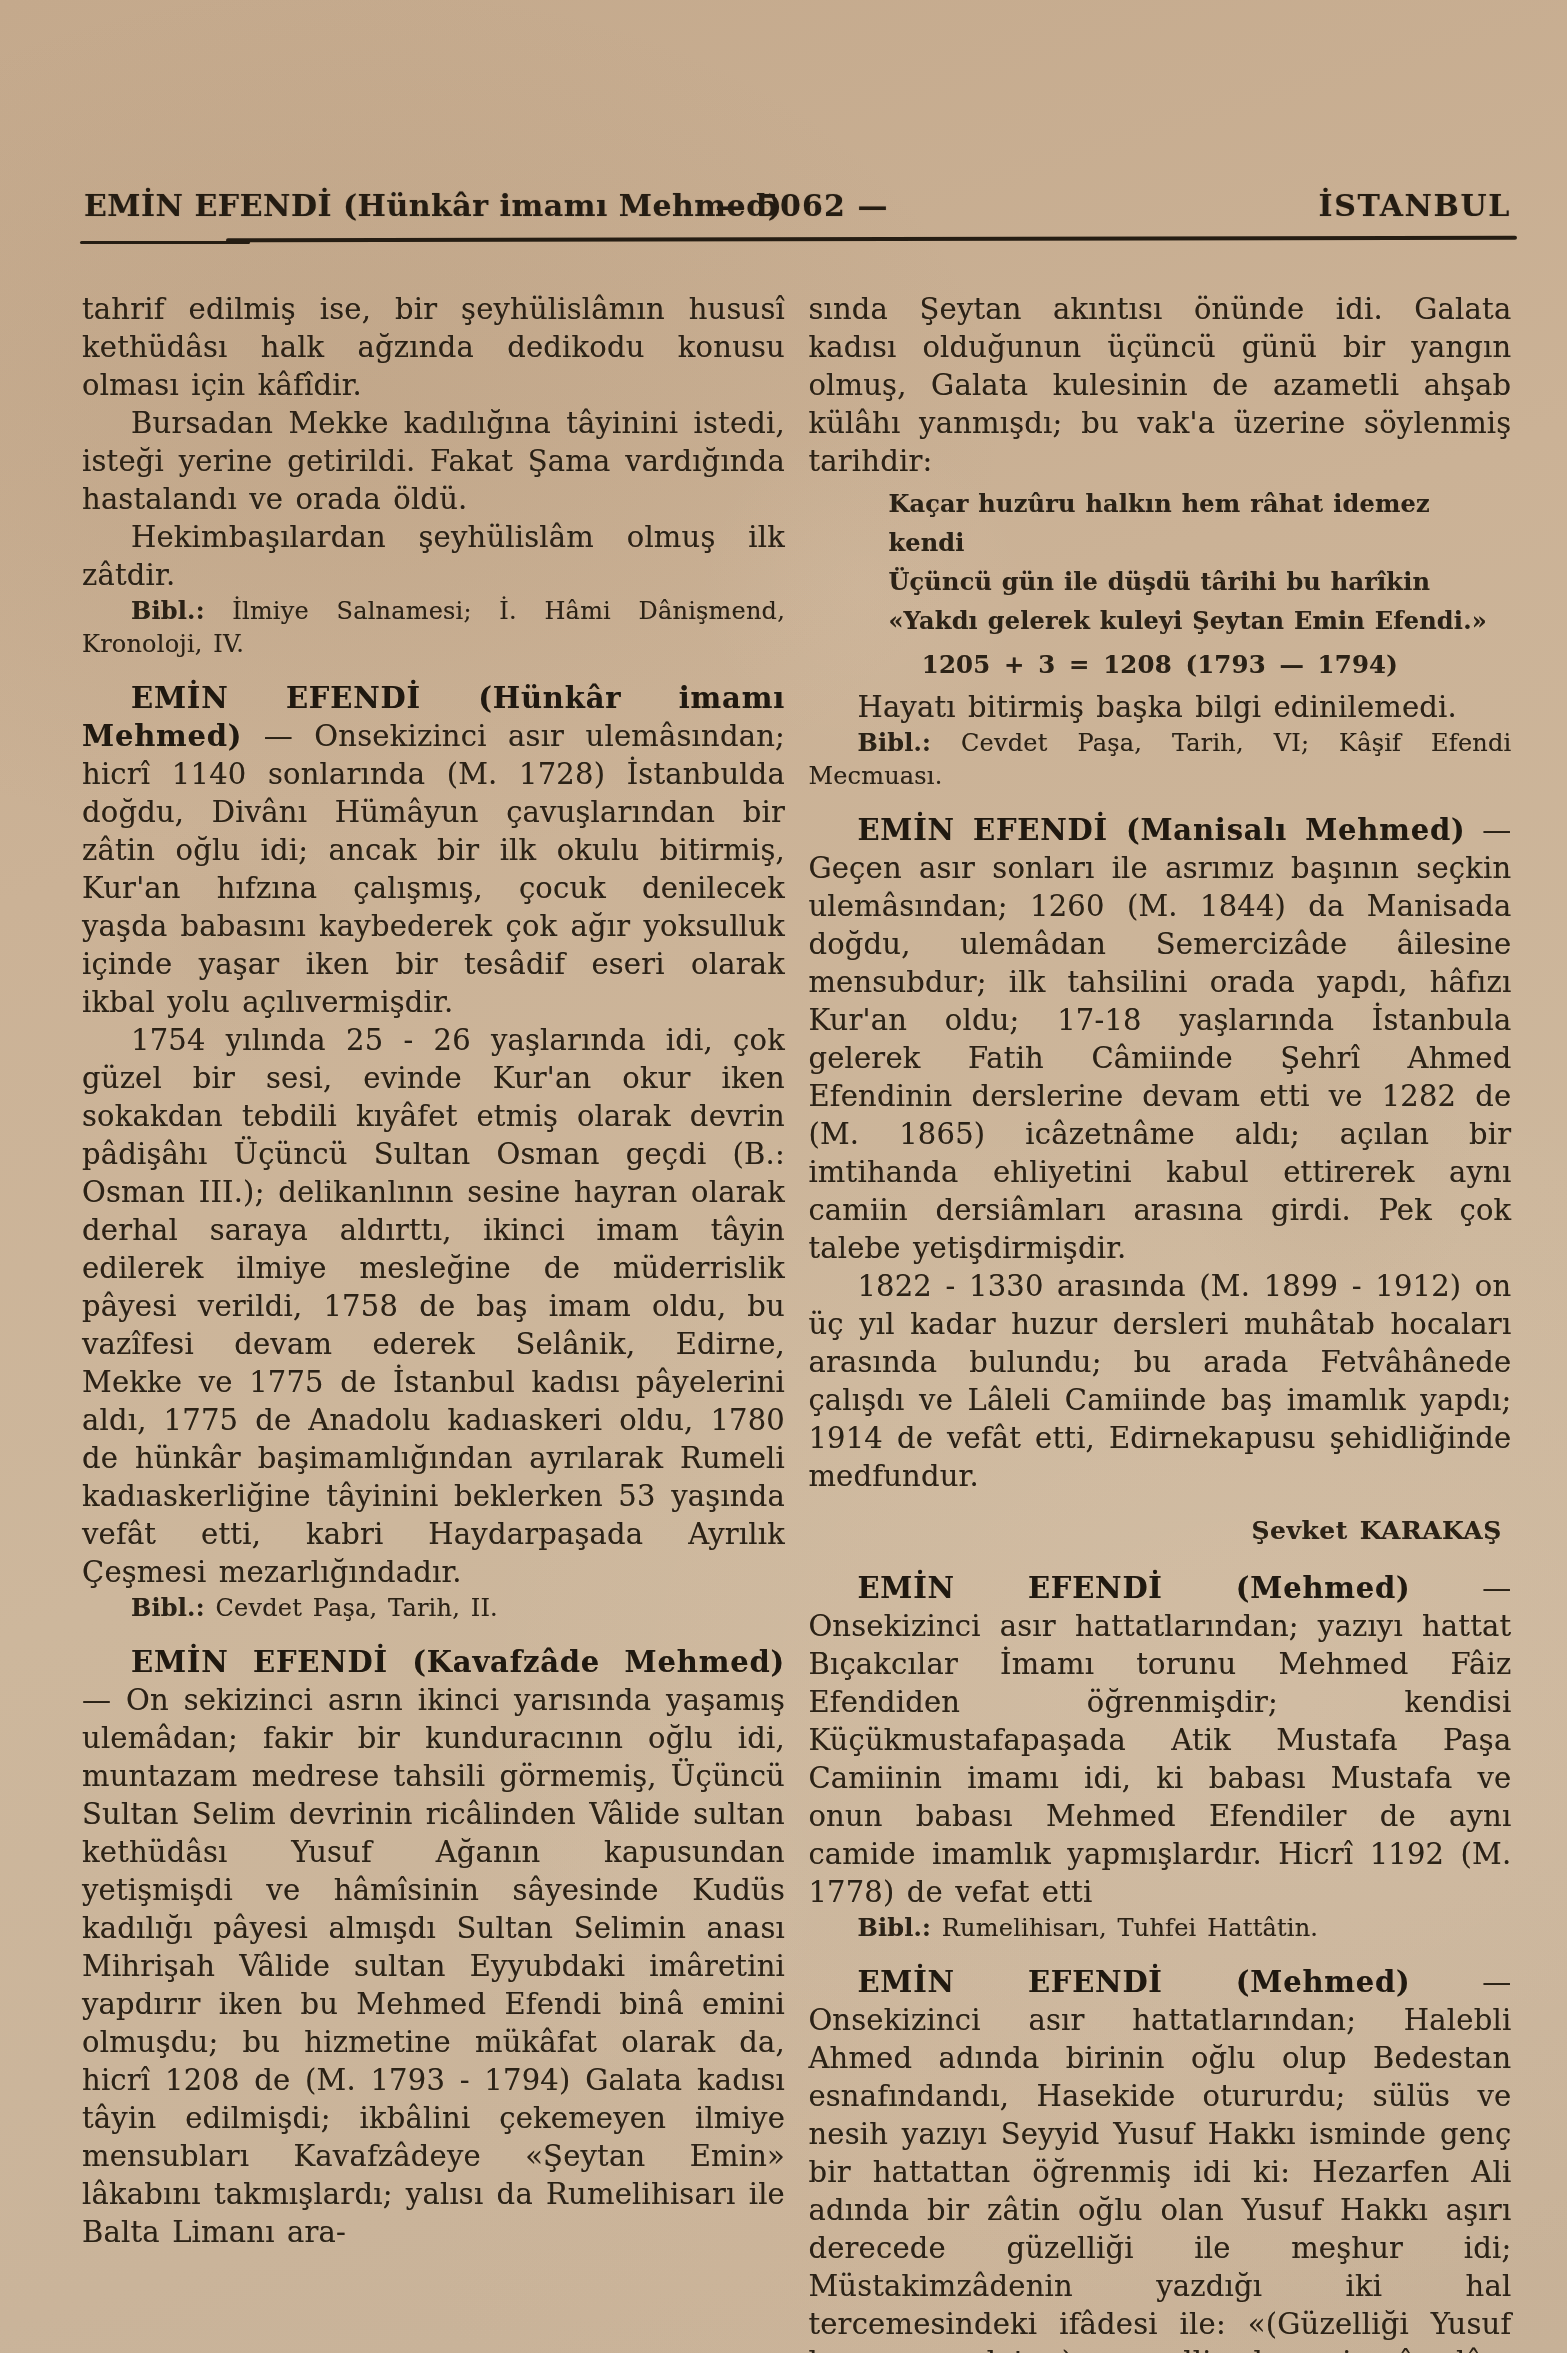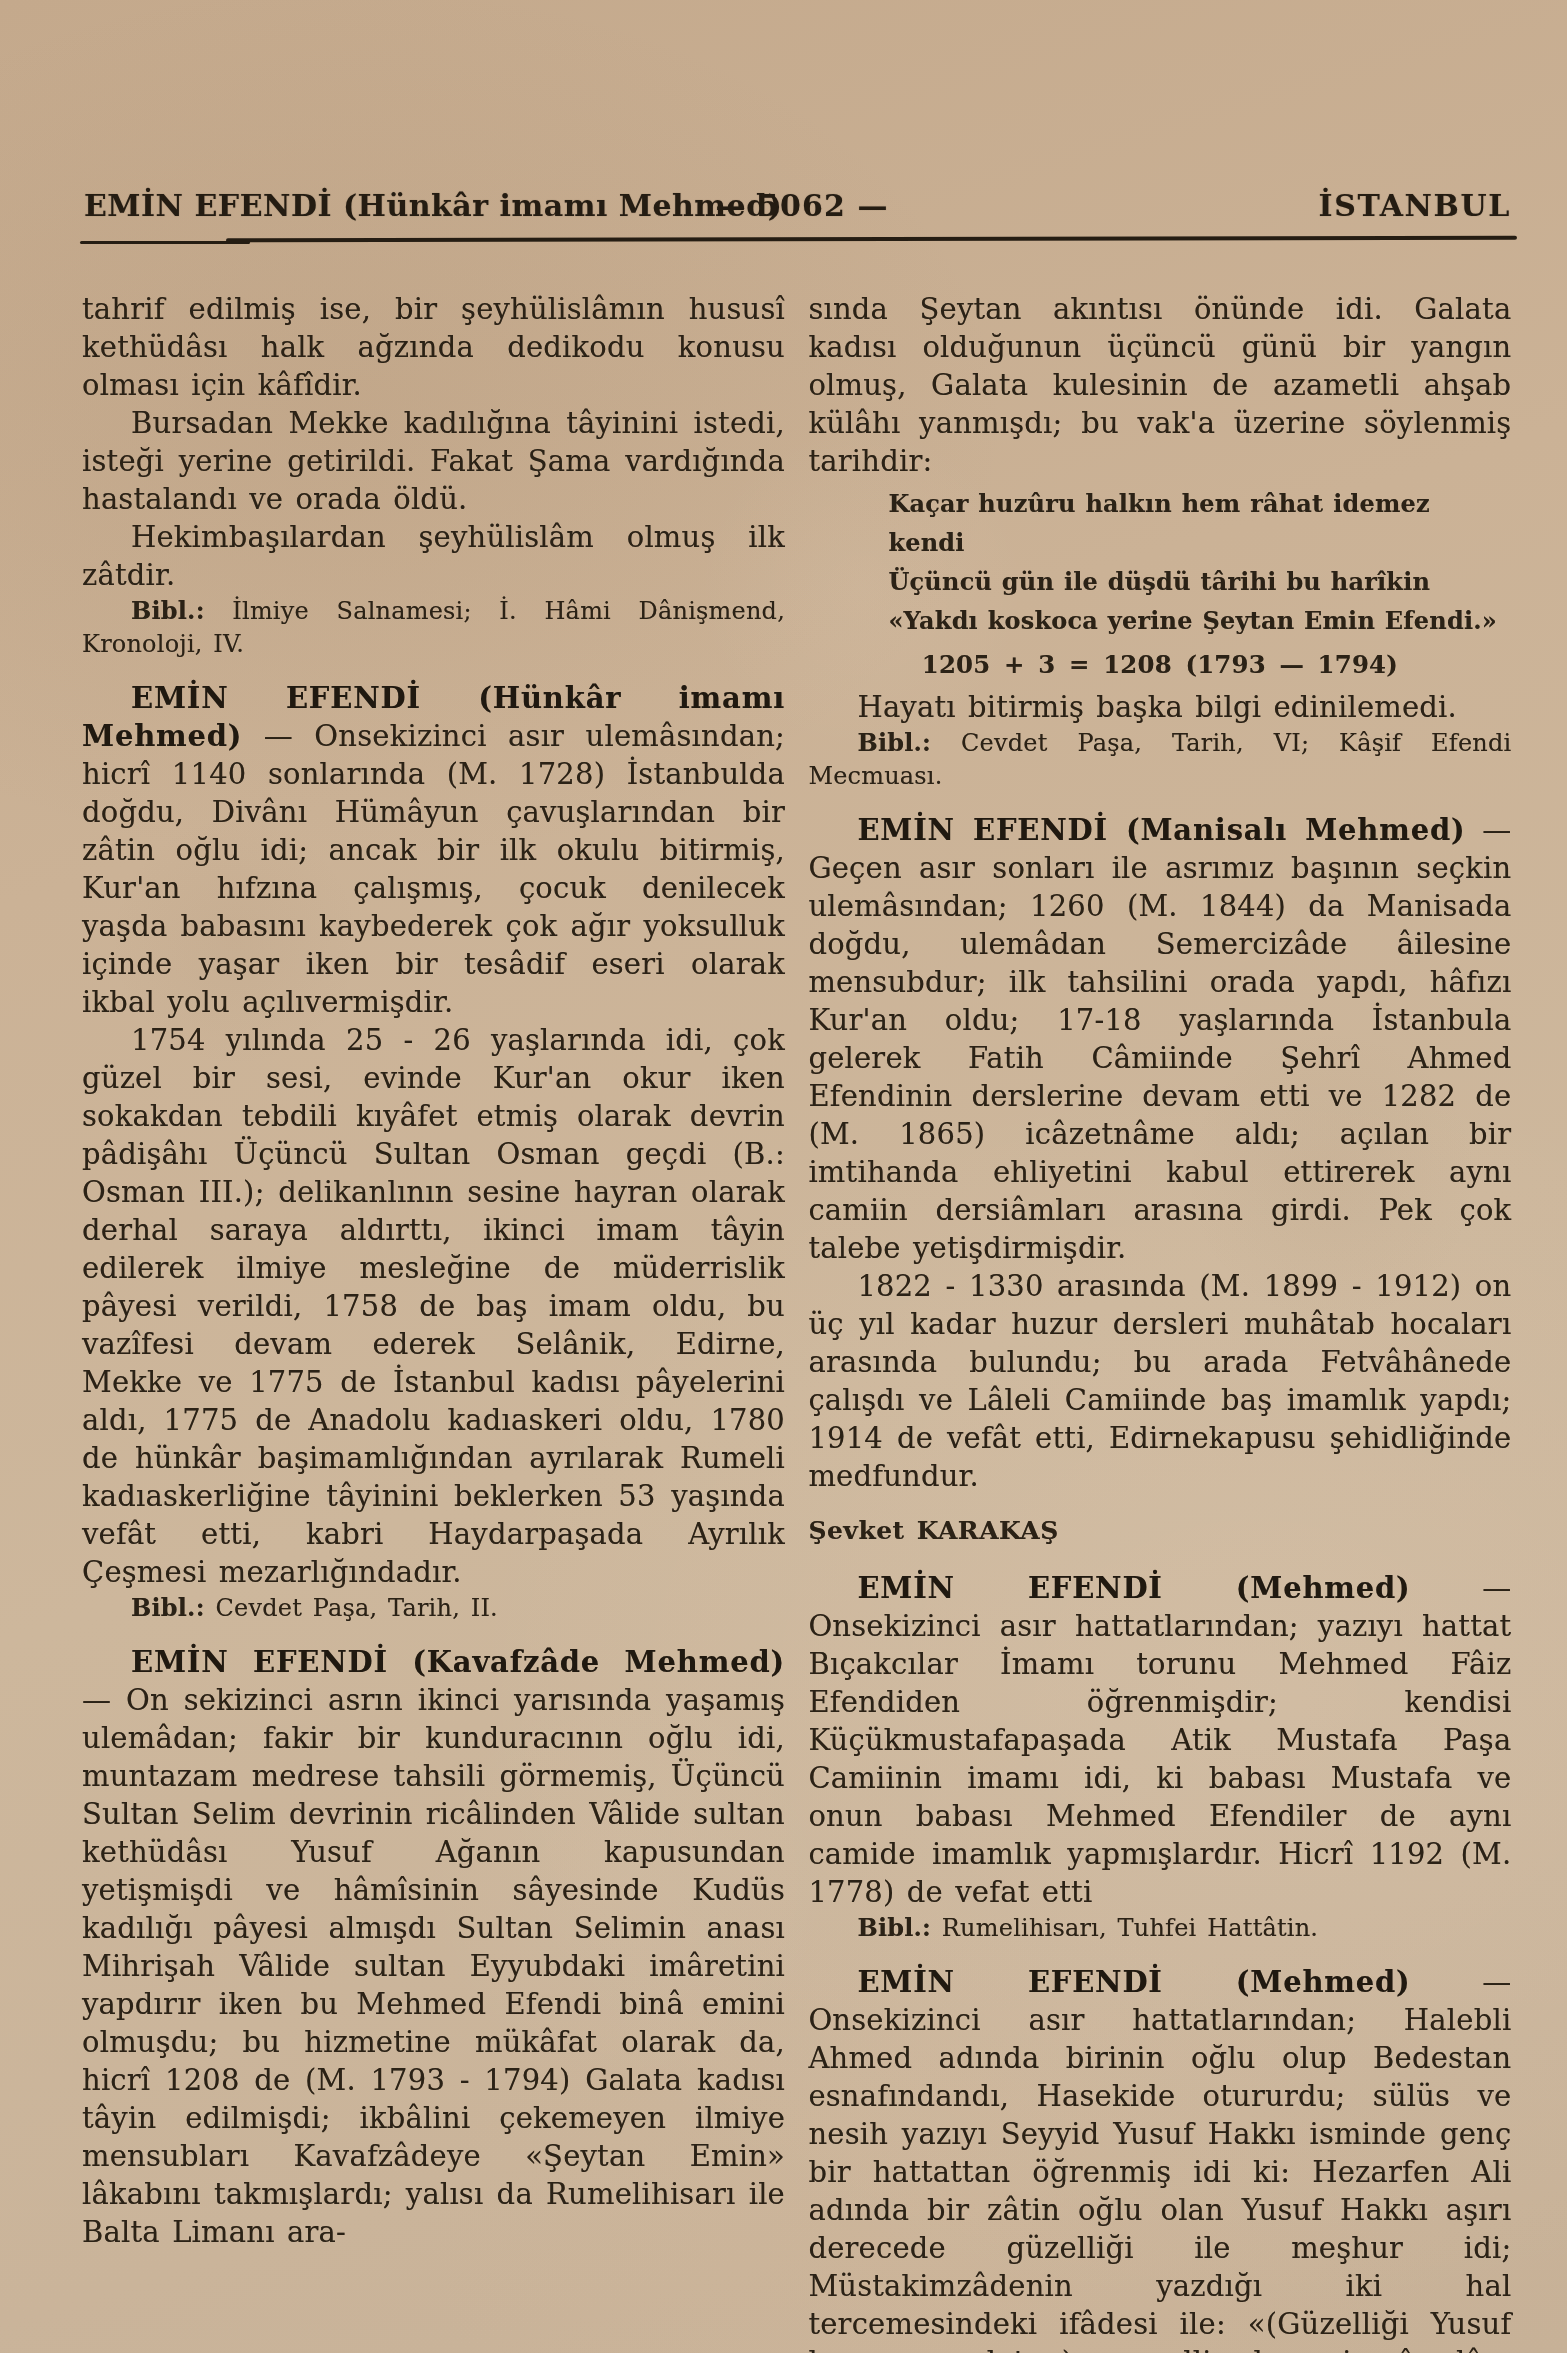--- a/index.html
+++ b/index.html
@@ -68,21 +68,21 @@
   .verse {
     margin: 4.2px 0 2.1px 80px;
     font-weight: bold; font-size: 24px; line-height: 39px;
     text-align: left; word-spacing: 0.05em;
   }
   .chronogram {
     font-weight: bold; font-size: 24.4px; line-height: 46px;
     text-align: center; text-indent: 0; word-spacing: 0.2em;
   }
   .signature {
-    text-align: left; font-weight: bold; font-size: 25px; line-height: 41px;
+    text-align: right; font-weight: bold; font-size: 25px; line-height: 41px;
     margin-top: 15px; padding-right: 9.6px; letter-spacing: 0.5px;
   }
 </style>
 </head>
 <body>
 
 <div class="page">
   <div class="texture"></div>
 
   <div class="header">
@@ -103,21 +103,21 @@
         <p class="para entry indent"><b class="entry-name">EMİN EFENDİ (Hünkâr imamı Mehmed)</b> <span>— Onsekizinci asır ulemâsından; hicrî 1140 sonlarında (M. 1728) İstanbulda doğdu, Divânı Hümâyun çavuşlarından bir zâtin oğlu idi; ancak bir ilk okulu bitirmiş, Kur'an hıfzına çalışmış, çocuk denilecek yaşda babasını kaybederek çok ağır yoksulluk içinde yaşar iken bir tesâdif eseri olarak ikbal yolu açılıvermişdir.</span></p>
         <p class="para indent">1754 yılında 25 - 26 yaşlarında idi, çok güzel bir sesi, evinde Kur'an okur iken sokakdan tebdili kıyâfet etmiş olarak devrin pâdişâhı Üçüncü Sultan Osman geçdi (B.: Osman III.); delikanlının sesine hayran olarak derhal saraya aldırttı, ikinci imam tâyin edilerek ilmiye mesleğine de müderrislik pâyesi verildi, 1758 de baş imam oldu, bu vazîfesi devam ederek Selânik, Edirne, Mekke ve 1775 de İstanbul kadısı pâyelerini aldı, 1775 de Anadolu kadıaskeri oldu, 1780 de hünkâr başimamlığından ayrılarak Rumeli kadıaskerliğine tâyinini beklerken 53 yaşında vefât etti, kabri Haydarpaşada Ayrılık Çeşmesi mezarlığındadır.</p>
         <p class="bibl"><span class="bibl-label">Bibl.:</span> <span>Cevdet Paşa, Tarih, II.</span></p>
         <p class="para entry indent"><b class="entry-name">EMİN EFENDİ (Kavafzâde Mehmed)</b> <span>— On sekizinci asrın ikinci yarısında yaşamış ulemâdan; fakir bir kunduracının oğlu idi, muntazam medrese tahsili görmemiş, Üçüncü Sultan Selim devrinin ricâlinden Vâlide sultan kethüdâsı Yusuf Ağanın kapusundan yetişmişdi ve hâmîsinin sâyesinde Kudüs kadılığı pâyesi almışdı Sultan Selimin anası Mihrişah Vâlide sultan Eyyubdaki imâretini yapdırır iken bu Mehmed Efendi binâ emini olmuşdu; bu hizmetine mükâfat olarak da, hicrî 1208 de (M. 1793 - 1794) Galata kadısı tâyin edilmişdi; ikbâlini çekemeyen ilmiye mensubları Kavafzâdeye «Şeytan Emin» lâkabını takmışlardı; yalısı da Rumelihisarı ile Balta Limanı ara-</span></p>
       </div>
     <div class="col" id="col-right">
         <p class="para">sında Şeytan akıntısı önünde idi. Galata kadısı olduğunun üçüncü günü bir yangın olmuş, Galata kulesinin de azametli ahşab külâhı yanmışdı; bu vak'a üzerine söylenmiş tarihdir:</p>
         <div class="verse">
           <div>Kaçar huzûru halkın hem râhat idemez kendi</div>
           <div>Üçüncü gün ile düşdü târihi bu harîkin</div>
-          <div>«Yakdı koskoca yerine Şeytan Emin Efendi.»</div>
+          <div>«Yakdı gelerek kuleyi Şeytan Emin Efendi.»</div>
         </div>
         <p class="chronogram">1205 + 3 = 1208 (1793 — 1794)</p>
         <p class="para indent">Hayatı bitirmiş başka bilgi edinilemedi.</p>
         <p class="bibl"><span class="bibl-label">Bibl.:</span> <span>Cevdet Paşa, Tarih, VI; Kâşif Efendi Mecmuası.</span></p>
         <p class="para entry indent"><b class="entry-name">EMİN EFENDİ (Manisalı Mehmed)</b> <span>— Geçen asır sonları ile asrımız başının seçkin ulemâsından; 1260 (M. 1844) da Manisada doğdu, ulemâdan Semercizâde âilesine mensubdur; ilk tahsilini orada yapdı, hâfızı Kur'an oldu; 17-18 yaşlarında İstanbula gelerek Fatih Câmiinde Şehrî Ahmed Efendinin derslerine devam etti ve 1282 de (M. 1865) icâzetnâme aldı; açılan bir imtihanda ehliyetini kabul ettirerek aynı camiin dersiâmları arasına girdi. Pek çok talebe yetişdirmişdir.</span></p>
         <p class="para indent">1822 - 1330 arasında (M. 1899 - 1912) on üç yıl kadar huzur dersleri muhâtab hocaları arasında bulundu; bu arada Fetvâhânede çalışdı ve Lâleli Camiinde baş imamlık yapdı; 1914 de vefât etti, Edirnekapusu şehidliğinde medfundur.</p>
         <p class="signature">Şevket KARAKAŞ</p>
         <p class="para entry indent"><b class="entry-name">EMİN EFENDİ (Mehmed)</b> <span>— Onsekizinci asır hattatlarından; yazıyı hattat Bıçakcılar İmamı torunu Mehmed Fâiz Efendiden öğrenmişdir; kendisi Küçükmustafapaşada Atik Mustafa Paşa Camiinin imamı idi, ki babası Mustafa ve onun babası Mehmed Efendiler de aynı camide imamlık yapmışlardır. Hicrî 1192 (M. 1778) de vefat etti</span></p>
         <p class="bibl"><span class="bibl-label">Bibl.:</span> <span>Rumelihisarı, Tuhfei Hattâtin.</span></p>
         <p class="para entry indent"><b class="entry-name">EMİN EFENDİ (Mehmed)</b> <span>— Onsekizinci asır hattatlarından; Halebli Ahmed adında birinin oğlu olup Bedestan esnafındandı, Hasekide otururdu; sülüs ve nesih yazıyı Seyyid Yusuf Hakkı isminde genç bir hattattan öğrenmiş idi ki: Hezarfen Ali adında bir zâtin oğlu olan Yusuf Hakkı aşırı derecede güzelliği ile meşhur idi; Müstakimzâdenin yazdığı iki hal tercemesindeki ifâdesi ile: «(Güzelliği Yusuf kıssasını anlatan) o muallim beçenin çînedânı tâminden rîzeçîni hubûbi temeşşuk» ol-</span></p>

